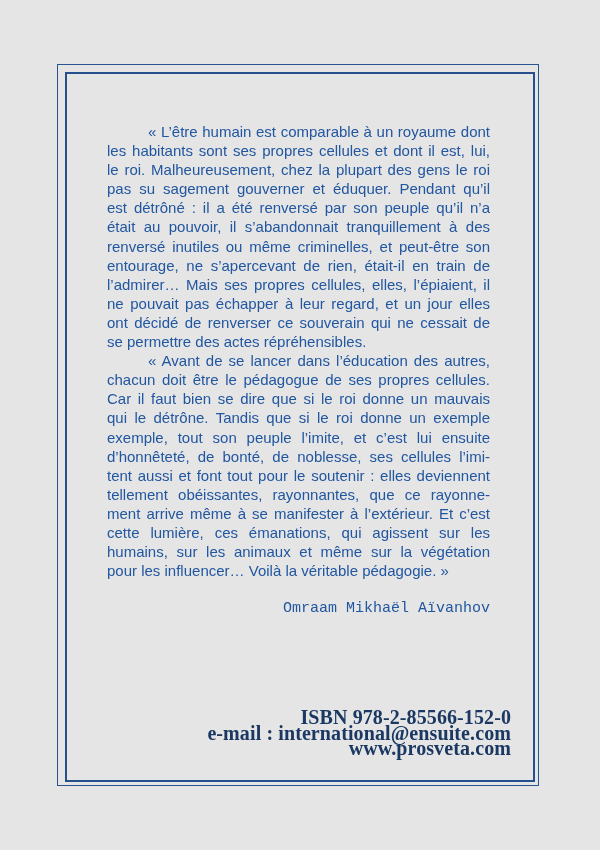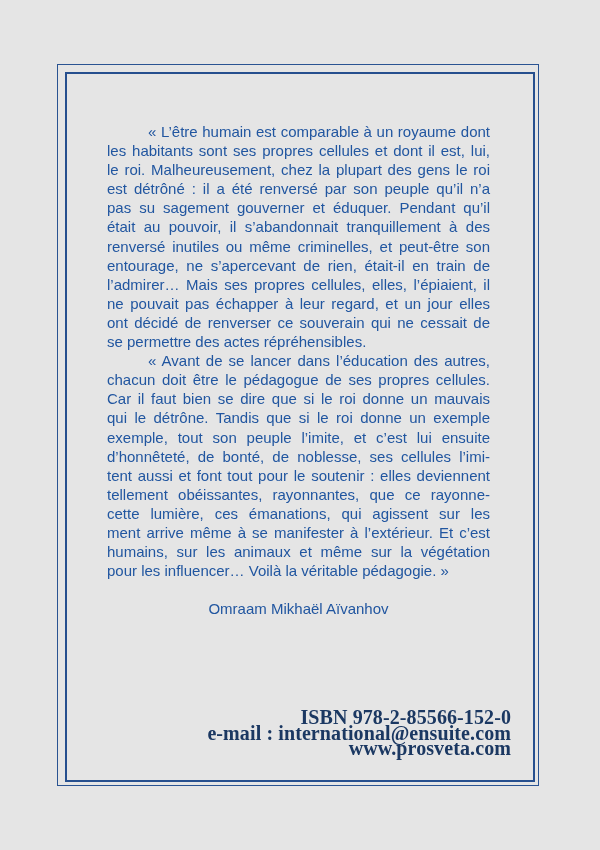--- a/index.html
+++ b/index.html
@@ -54,24 +54,25 @@
     text-indent: 41px;
   }
   .line.last {
     text-align-last: left;
   }
   .author-line {
     position: absolute;
     left: 107px;
     top: 599px;
     width: 383px;
-    text-align: center;
+    text-align: right;
     color: #2156a0;
     font-size: 15px;
     line-height: 19px;
+    font-family: Liberation Mono, monospace;
   }
   .publisher-block {
     position: absolute;
     right: 89px;
     top: 710px;
     width: 320px;
     text-align: right;
     font-family: "Liberation Serif", serif;
     font-weight: bold;
     font-size: 20px;
@@ -85,41 +86,41 @@
 
 <div class="page">
   <div class="outer-frame"></div>
   <div class="inner-frame"></div>
 
   <div class="quote-block">
       <div class="paragraph">
         <div class="line first">« L’être humain est comparable à un royaume dont</div>
         <div class="line">les habitants sont ses propres cellules et dont il est, lui,</div>
         <div class="line">le roi. Malheureusement, chez la plupart des gens le roi</div>
+        <div class="line">pas su sagement gouverner et éduquer. Pendant qu’il</div>
         <div class="line">est détrôné : il a été renversé par son peuple qu’il n’a</div>
-        <div class="line">pas su sagement gouverner et éduquer. Pendant qu’il</div>
         <div class="line">était au pouvoir, il s’abandonnait tranquillement à des</div>
         <div class="line">renversé inutiles ou même criminelles, et peut-être son</div>
         <div class="line">entourage, ne s’apercevant de rien, était-il en train de</div>
         <div class="line">l’admirer… Mais ses propres cellules, elles, l’épiaient, il</div>
         <div class="line">ne pouvait pas échapper à leur regard, et un jour elles</div>
         <div class="line">ont décidé de renverser ce souverain qui ne cessait de</div>
         <div class="line last">se permettre des actes répréhensibles.</div>
       </div>
       <div class="paragraph">
         <div class="line first">« Avant de se lancer dans l’éducation des autres,</div>
         <div class="line">chacun doit être le pédagogue de ses propres cellules.</div>
         <div class="line">Car il faut bien se dire que si le roi donne un mauvais</div>
         <div class="line">qui le détrône. Tandis que si le roi donne un exemple</div>
         <div class="line">exemple, tout son peuple l’imite, et c’est lui ensuite</div>
         <div class="line">d’honnêteté, de bonté, de noblesse, ses cellules l’imi-</div>
         <div class="line">tent aussi et font tout pour le soutenir : elles deviennent</div>
         <div class="line">tellement obéissantes, rayonnantes, que ce rayonne-</div>
+        <div class="line">ment arrive même à se manifester à l’extérieur. Et c’est</div>
         <div class="line">cette lumière, ces émanations, qui agissent sur les</div>
-        <div class="line">ment arrive même à se manifester à l’extérieur. Et c’est</div>
         <div class="line">humains, sur les animaux et même sur la végétation</div>
         <div class="line last">pour les influencer… Voilà la véritable pédagogie. »</div>
       </div>
     </div>
 
   <div class="author-line">Omraam Mikhaël Aïvanhov</div>
 
   <div class="publisher-block">
     <div>ISBN 978-2-85566-152-0</div>
     <div>e-mail : international@ensuite.com</div>

